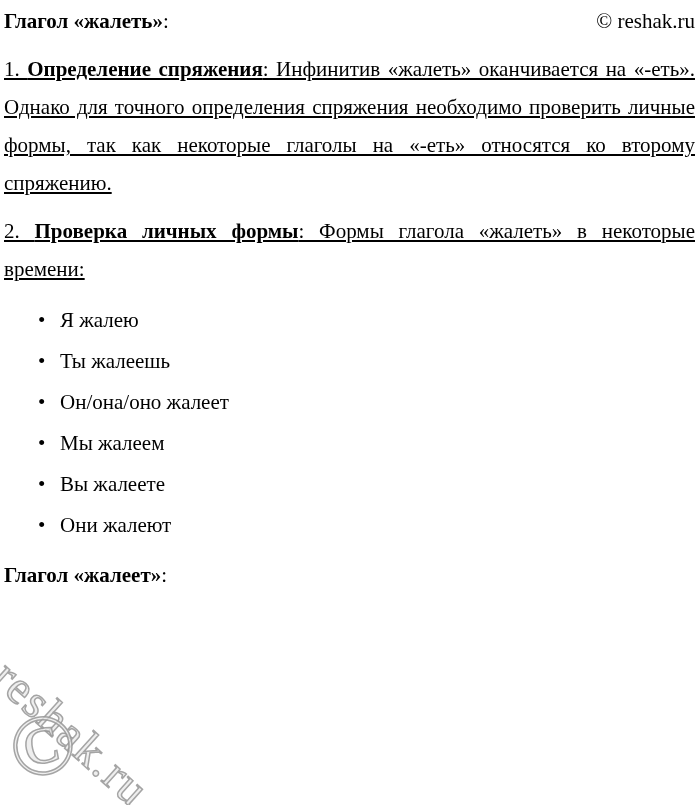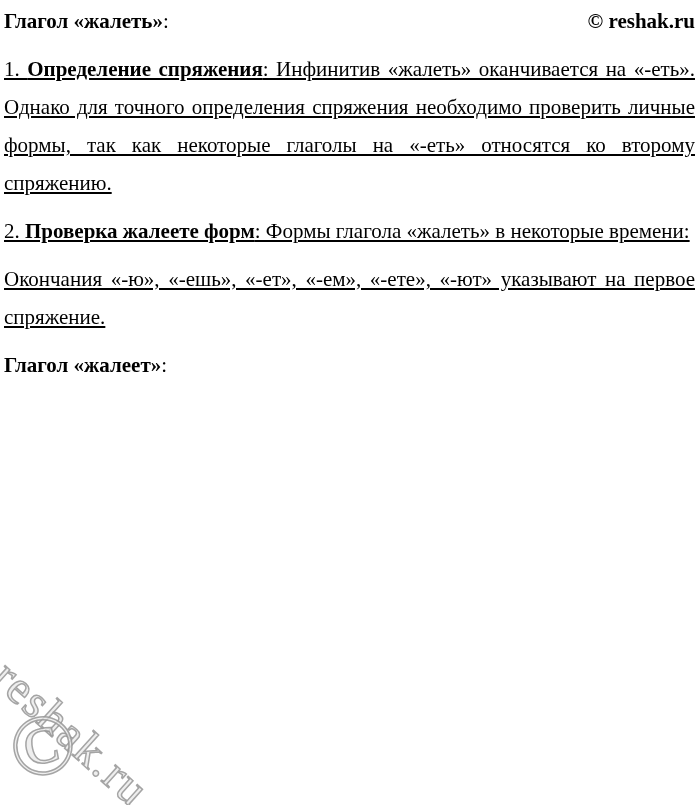--- a/index.html
+++ b/index.html
@@ -31,21 +31,21 @@
     font-weight: bold;
     margin: 10px 0 0 0;
   }
   .doc-heading .suffix {
     font-weight: normal;
   }
   .topline .doc-heading {
     margin: 0;
   }
   .copyright {
-    font-weight: bold;
+    font-weight: normal;
   }
   p.para {
     margin: 10px 0 0 0;
     text-align: justify;
     text-decoration: underline;
   }
   ul.blist {
     list-style: none;
     margin: 12px 0 0 0;
     padding: 0 0 0 34px;
@@ -91,21 +91,28 @@
 
 <div class="page">
 
   <div class="topline">
     <div class="doc-heading"><b>Глагол «жалеть»</b><span class="suffix">:</span></div>
     <div class="copyright">© reshak.ru</div>
   </div>
 
   <div>
       <p class="para"><span>1. </span><b>Определение спряжения</b><span>: Инфинитив «жалеть» оканчивается на «-еть». Однако для точного определения спряжения необходимо проверить личные формы, так как некоторые глаголы на «-еть» относятся ко второму спряжению.</span></p>
-      <p class="para"><span>2. </span><b>Проверка жалеете форм</b><span>: Формы глагола «жалеть» в некоторые времени:</span></p>
-      <p class="para"><span>Окончания «-ю», «-ешь», «-ет», «-ем», «-ете», «-ют» указывают на первое спряжение.</span></p>
+      <p class="para"><span>2. </span><b>Проверка личных формы</b><span>: Формы глагола «жалеть» в некоторые времени:</span></p>
+      <ul class="blist">
+        <li>Я жалею</li>
+        <li>Ты жалеешь</li>
+        <li>Он/она/оно жалеет</li>
+        <li>Мы жалеем</li>
+        <li>Вы жалеете</li>
+        <li>Они жалеют</li>
+      </ul>
       <p class="doc-heading"><b>Глагол «жалеет»</b><span class="suffix">:</span></p>
     </div>
 
   <span class="watermark-text">reshak.ru</span>
   <span class="watermark-symbol">©</span>
 
 </div>
 
 </body></html>

